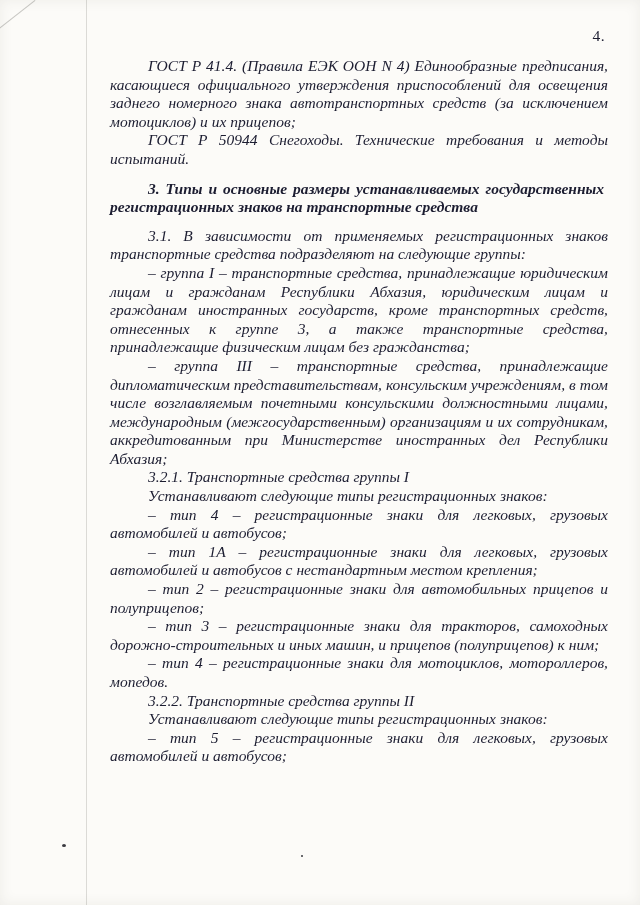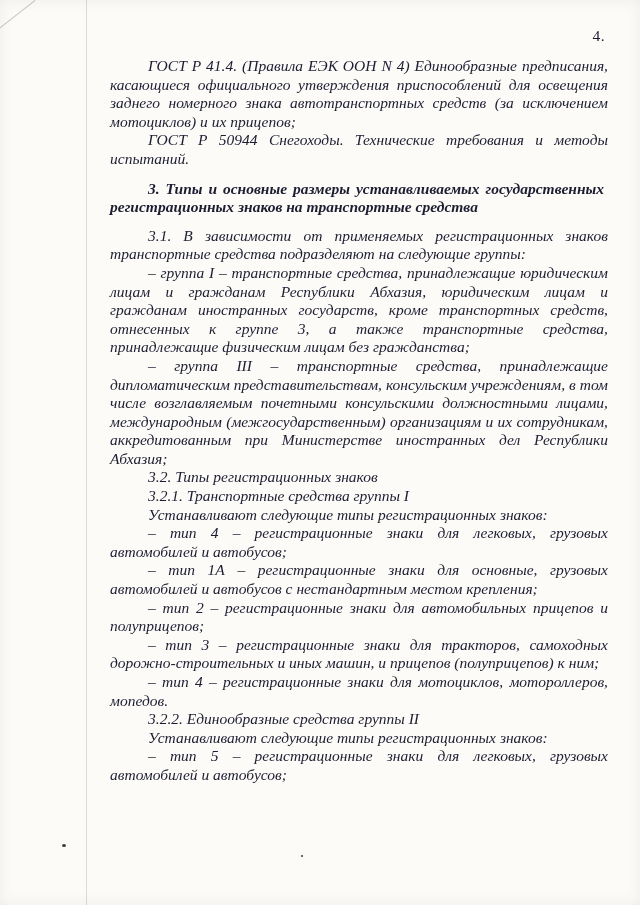--- a/index.html
+++ b/index.html
@@ -75,28 +75,27 @@
   <div class="corner-scratch"></div>
   <div class="pagenum">4.</div>
 
   <div class="content">
     <p>ГОСТ Р 41.4. (Правила ЕЭК ООН N 4) Единообразные предписания, касающиеся официального утверждения приспособлений для освещения заднего номерного знака автотранспортных средств (за исключением мотоциклов) и их прицепов;</p>
     <p>ГОСТ Р 50944 Снегоходы. Технические требования и методы испытаний.</p>
     <p class="heading">3. Типы и основные размеры устанавливаемых государственных регистрационных знаков на транспортные средства</p>
     <p>3.1. В зависимости от применяемых регистрационных знаков транспортные средства подразделяют на следующие группы:</p>
     <p>– группа I – транспортные средства, принадлежащие юридическим лицам и гражданам Республики Абхазия, юридическим лицам и гражданам иностранных государств, кроме транспортных средств, отнесенных к группе 3, а также транспортные средства, принадлежащие физическим лицам без гражданства;</p>
     <p>– группа III – транспортные средства, принадлежащие дипломатическим представительствам, консульским учреждениям, в том числе возглавляемым почетными консульскими должностными лицами, международным (межгосударственным) организациям и их сотрудникам, аккредитованным при Министерстве иностранных дел Республики Абхазия;</p>
-    <p>3.2. Типы регистрационных знаков</p>
     <p>3.2.1. Транспортные средства группы I</p>
     <p>Устанавливают следующие типы регистрационных знаков:</p>
     <p>– тип 4 – регистрационные знаки для легковых, грузовых автомобилей и автобусов;</p>
-    <p>– тип 1А – регистрационные знаки для основные, грузовых автомобилей и автобусов с нестандартным местом крепления;</p>
+    <p>– тип 1А – регистрационные знаки для легковых, грузовых автомобилей и автобусов с нестандартным местом крепления;</p>
     <p>– тип 2 – регистрационные знаки для автомобильных прицепов и полуприцепов;</p>
     <p>– тип 3 – регистрационные знаки для тракторов, самоходных дорожно-строительных и иных машин, и прицепов (полуприцепов) к ним;</p>
     <p>– тип 4 – регистрационные знаки для мотоциклов, мотороллеров, мопедов.</p>
-    <p>3.2.2. Единообразные средства группы II</p>
+    <p>3.2.2. Транспортные средства группы II</p>
     <p>Устанавливают следующие типы регистрационных знаков:</p>
     <p>– тип 5 – регистрационные знаки для легковых, грузовых автомобилей и автобусов;</p>
   </div>
 
   <div class="speck speck1"></div>
   <div class="speck speck2"></div>
 </div>
 
 </body></html>

